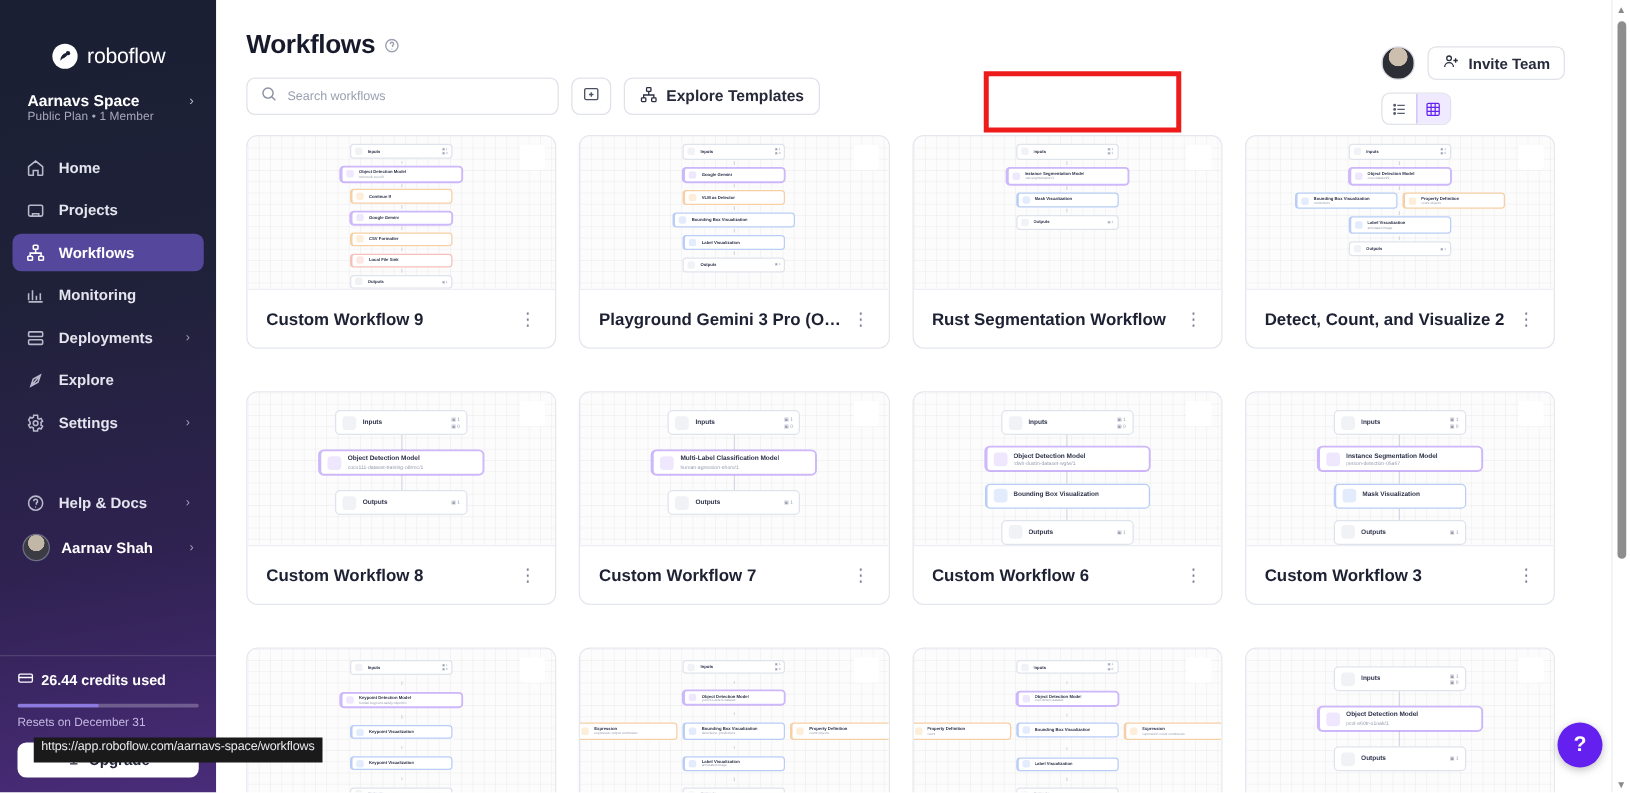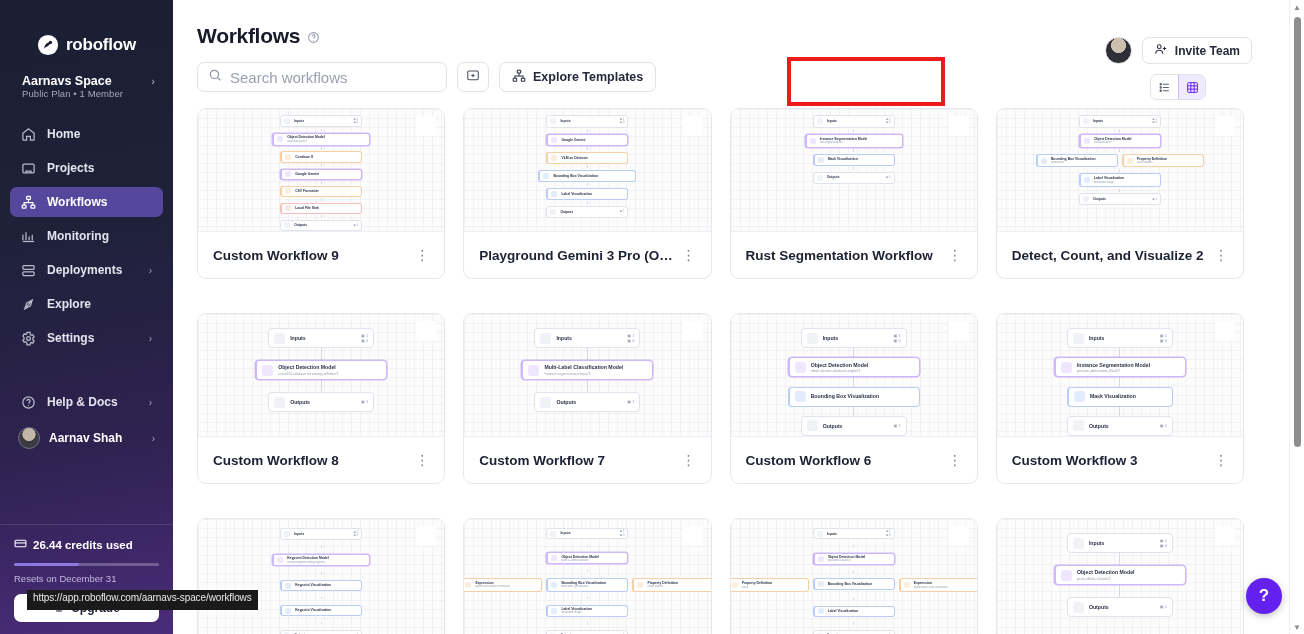--- a/index.html
+++ b/index.html
@@ -14,21 +14,21 @@
   
   .sidebar {
     width: 173px; height: 634px; flex: 0 0 173px;
     background: linear-gradient(170deg, #1b1f33 0%, #1e2138 35%, #2f2251 70%, #4a2c7a 100%);
     color: #d7d9e6;
     position: relative;
     display: flex; flex-direction: column;
   }
   .brand { display:flex; align-items:center; justify-content:center; gap:7px; padding: 34px 0 16px 0; }
   .brand-logo { width:22px; height:22px; flex:0 0 22px; }
-  .brand-name { font-size: 17px; font-weight: 700; color:#fff; letter-spacing:-0.2px; }
+  .brand-name { font-size: 17px; font-weight: 400; color:#fff; letter-spacing:-0.2px; }
 
   .space { padding: 2px 14px 10px 22px; }
   .space-row { display:flex; align-items:center; }
   .space-name { font-size: 12.5px; font-weight: 700; color: #ffffff; }
   .space-chev { margin-left:auto; color:#b9bbcd; font-size: 11px; line-height:1; padding-right:4px;}
   .space-sub { font-size: 9.5px; color:#a7a9bd; margin-top: 0; letter-spacing: 0.1px;}
 
   .nav { margin-top: 6px; }
   .nav-item {
     display:flex; align-items:center; gap:11px;
@@ -79,21 +79,21 @@
   .title-row { display:flex; align-items:center; gap:7px; }
   .page-title { font-size: 21px; font-weight: 700; color:#171a2b; letter-spacing:-0.3px;}
   .title-help { width:13px; height:13px; color:#9aa0b0; }
 
   .toolbar { display:flex; align-items:center; gap:10px; margin-top: 14px; }
   .search {
     width: 250px; height: 30px; border:1px solid #dfe2e8; border-radius:7px;
     display:flex; align-items:center; gap:8px; padding: 0 10px; background:#fff;
   }
   .search input {
-    border:0; outline:0; font-size:15px; color:#737373; width:100%;
+    border:0; outline:0; font-size:10px; color:#737373; width:100%;
     font-family:"Liberation Sans", sans-serif; background:transparent;
   }
   .search input::placeholder { color:#9aa0b0; }
   .icon-btn {
     height:30px; min-width:32px; border:1px solid #dfe2e8; border-radius:7px; background:#fff;
     display:flex; align-items:center; justify-content:center; cursor:pointer; color:#4a4f60;
   }
   .ghost-btn {
     height:30px; border:1px solid #dfe2e8; border-radius:7px; background:#fff;
     display:flex; align-items:center; gap:7px; padding:0 12px; cursor:pointer;
@@ -104,21 +104,21 @@
     display:flex; align-items:center; gap:7px; padding:0 14px; cursor:pointer;
     font-size:12.5px; font-weight:700; border:0;
     font-family:"Liberation Sans", sans-serif;
   }
   .highlight-box {
     position:absolute; left: 614px; top: 57px; width: 158px; height: 49px;
     border: 4px solid #ee1b1b; background: transparent; pointer-events:none; z-index:30;
   }
 
   
-  .tr-cluster { position:absolute; right: 52px; top: 37px; display:flex; flex-direction:column; align-items:center; gap:10px; z-index:20;}
+  .tr-cluster { position:absolute; right: 52px; top: 37px; display:flex; flex-direction:column; align-items:flex-start; gap:10px; z-index:20;}
   .tr-row1 { display:flex; align-items:center; gap:10px; }
   .avatar-lg {
     width:27px; height:27px; border-radius:50%;
     background: radial-gradient(circle at 50% 30%, #cdbfae 0 34%, #2e2e36 36% 100%);
     border:1px solid #dcdde4;
   }
   .invite-btn {
     height:27px; border:1px solid #dfe2e8; border-radius:7px; background:#fff;
     display:flex; align-items:center; gap:7px; padding:0 11px; cursor:pointer;
     font-size:12px; font-weight:600; color:#262a3a;

